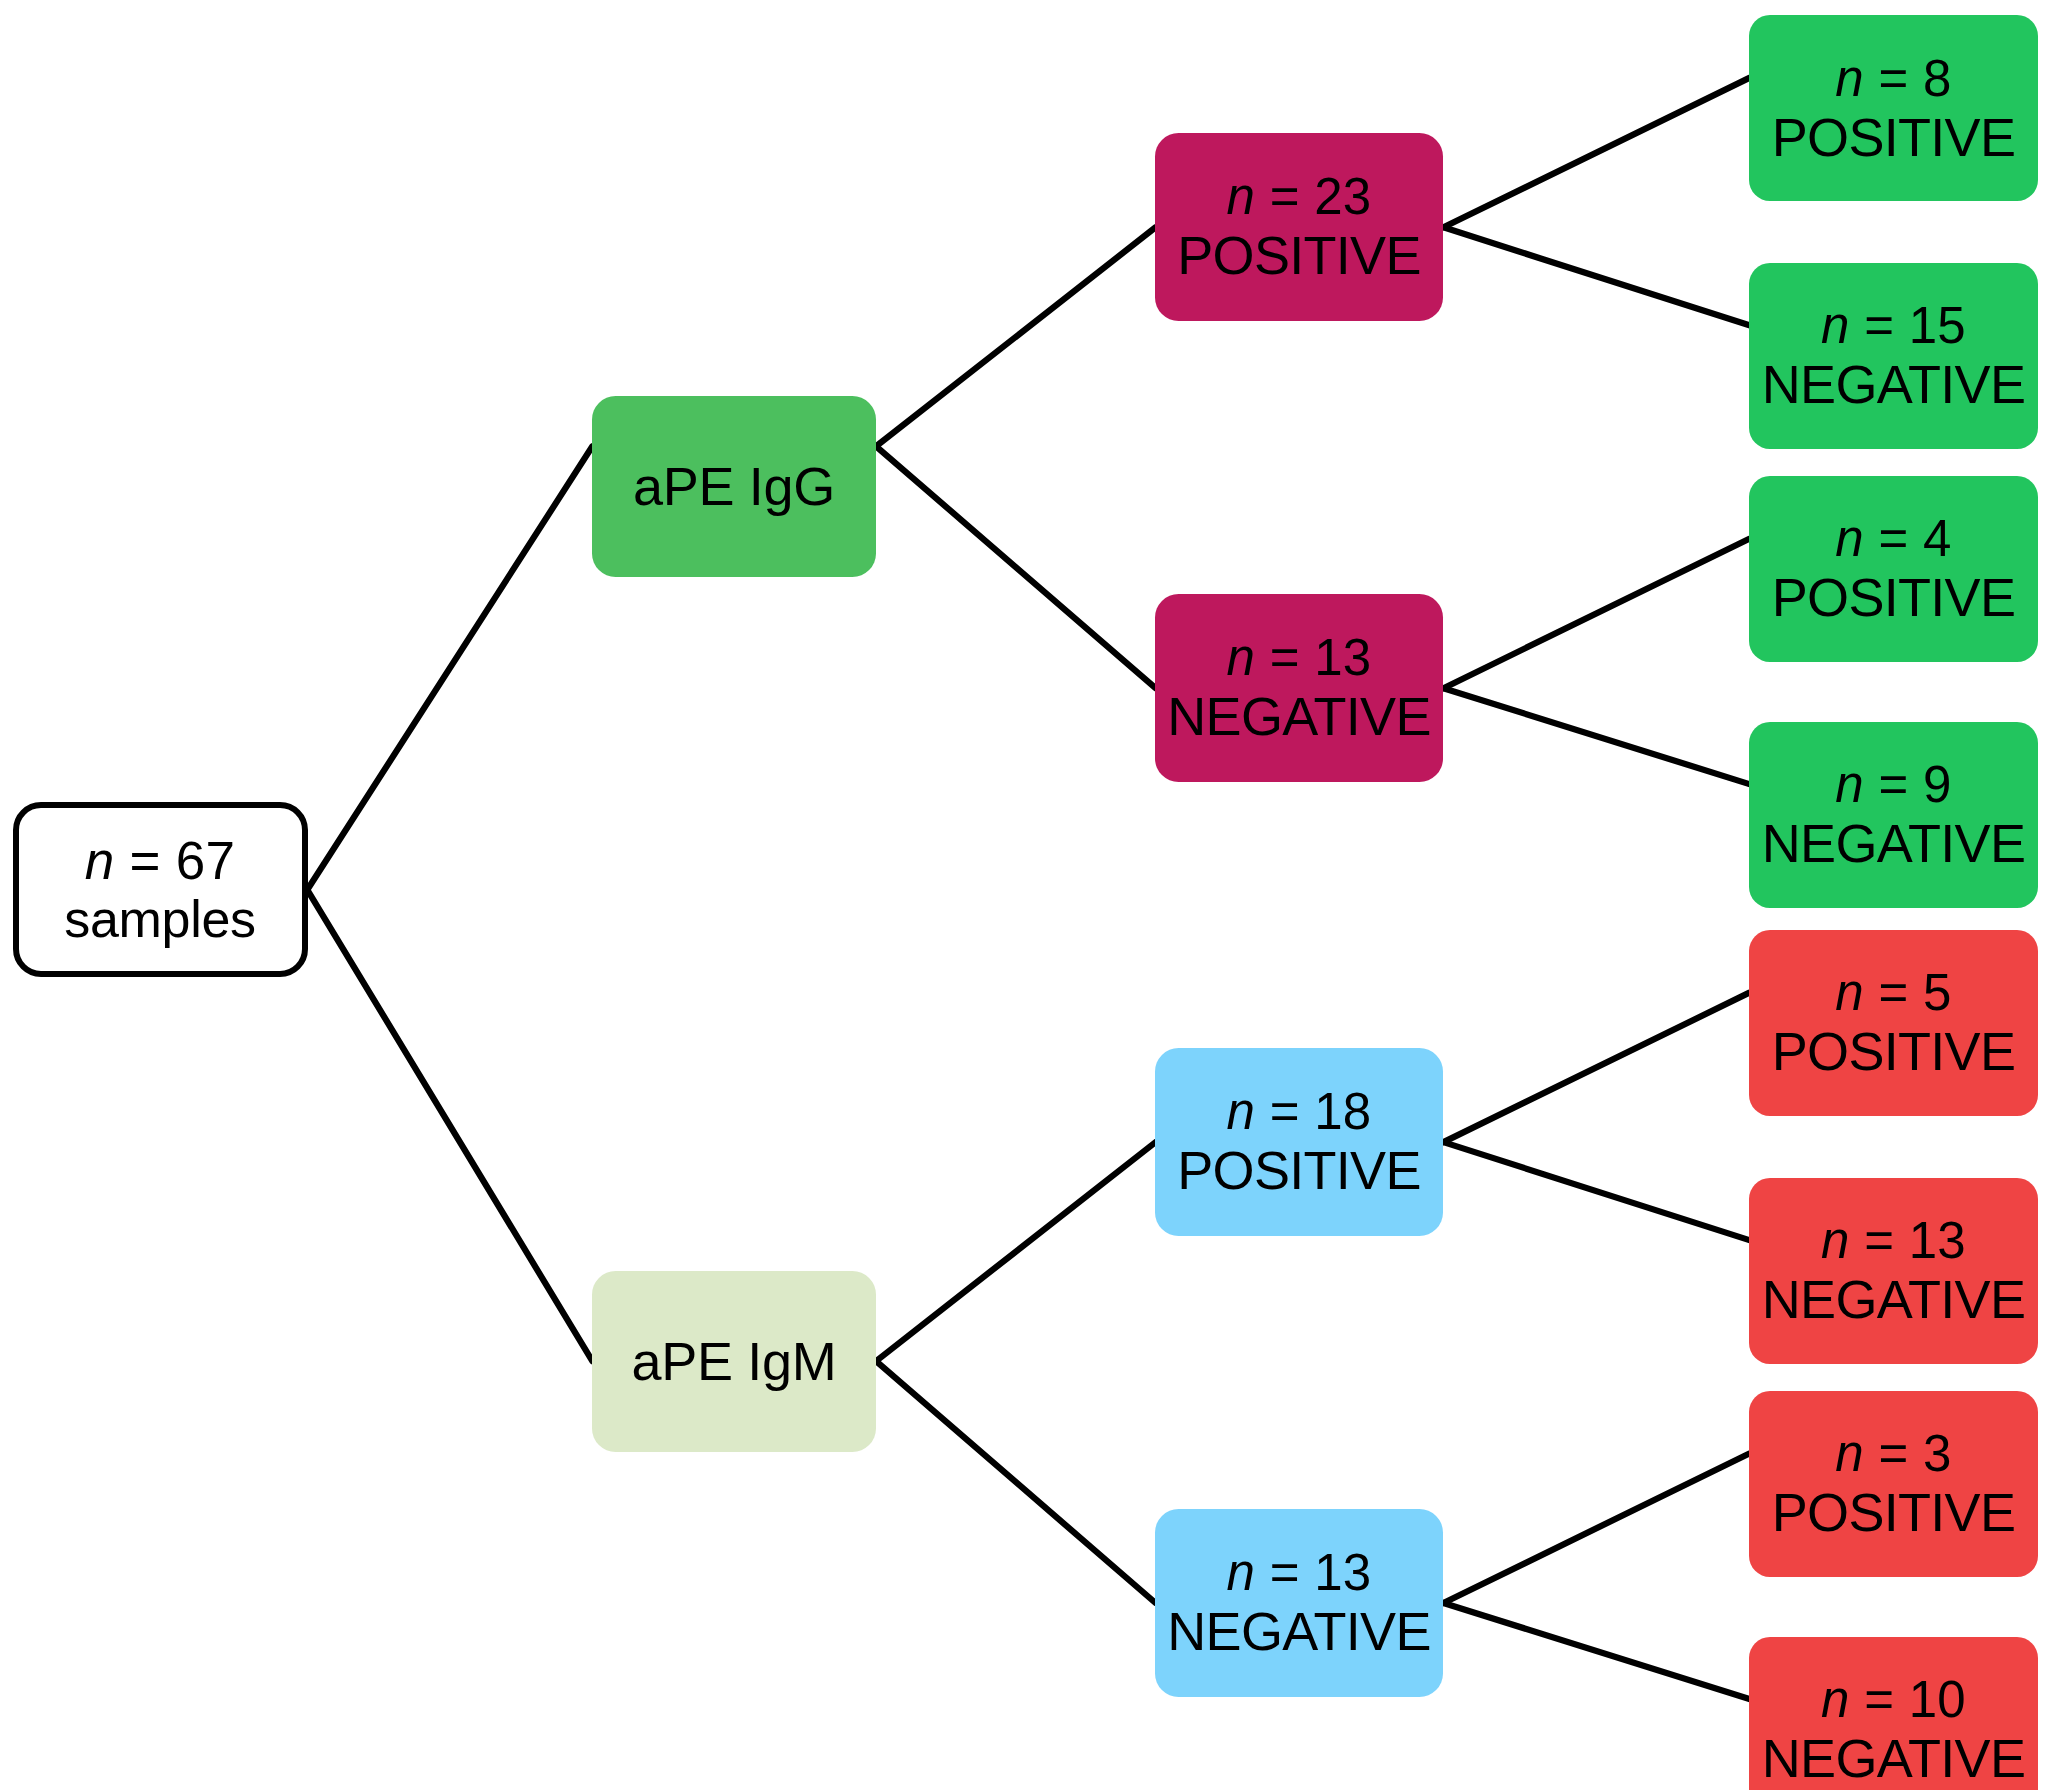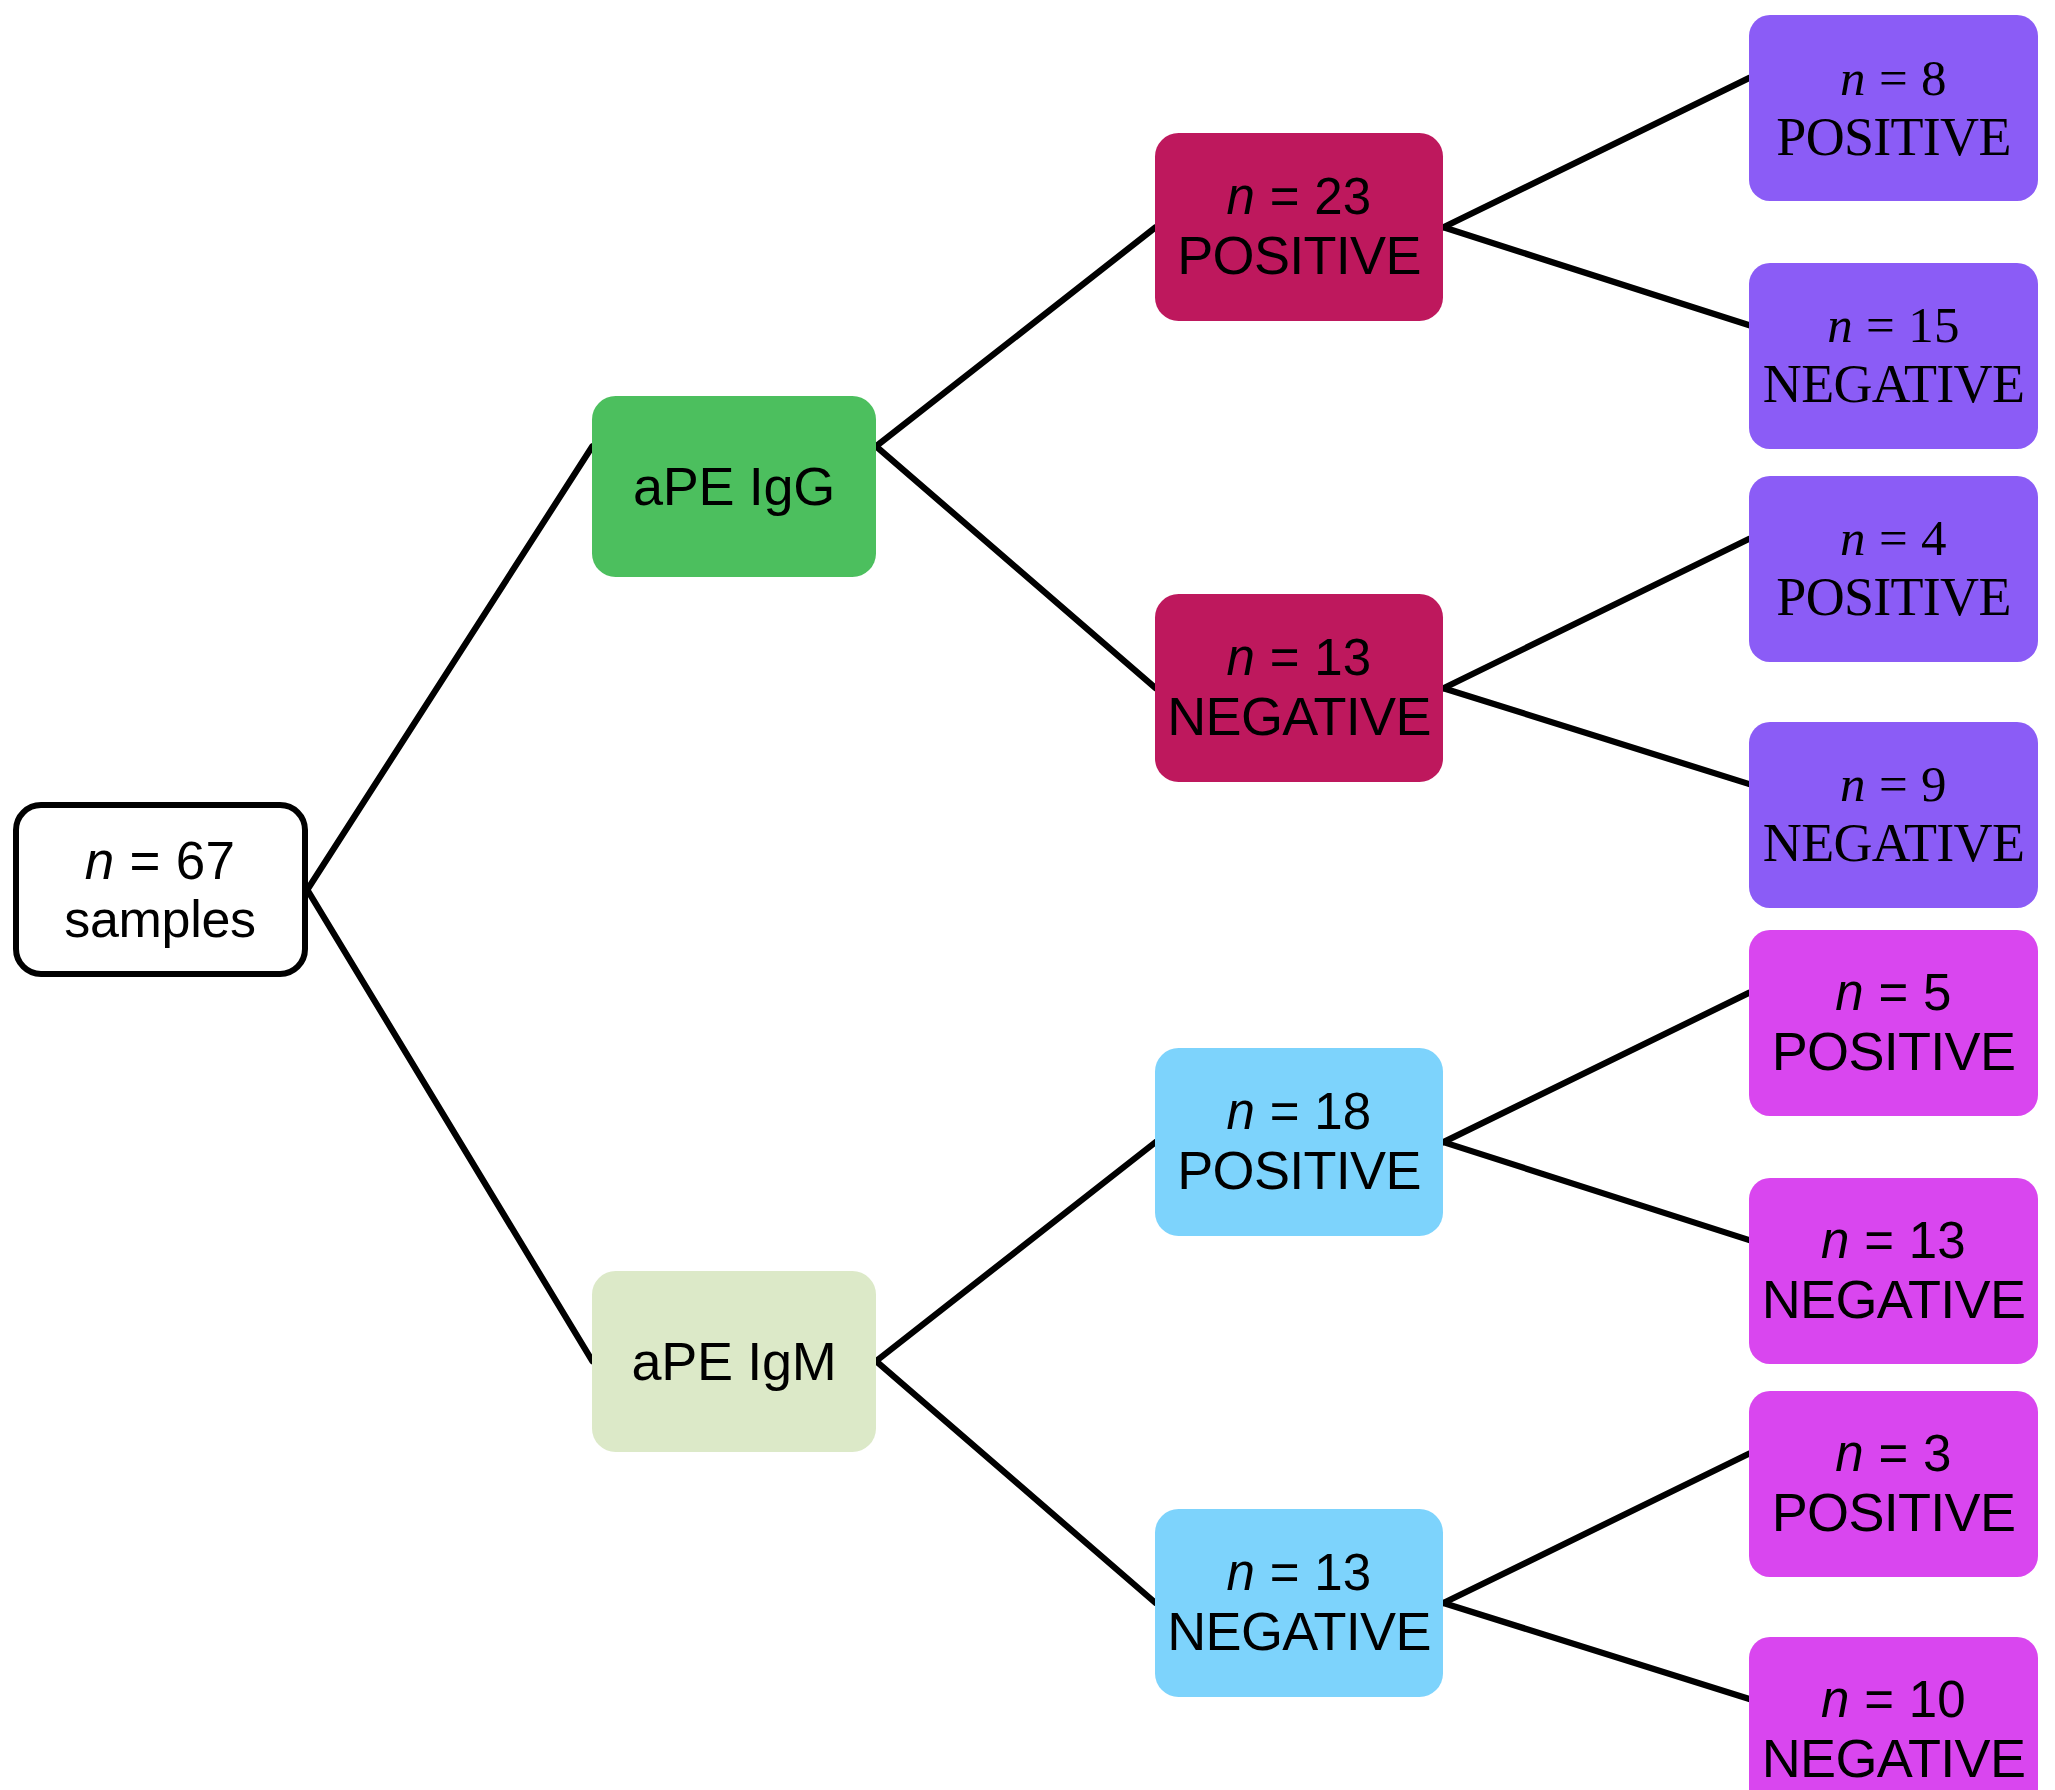--- a/index.html
+++ b/index.html
@@ -94,22 +94,22 @@
   .node.result.dark  { background: #be185d; }
   .node.result.light { background: #7dd3fc; }
 
   
   .node.leaf {
     left: 1749px;
     width: 289px;
     height: 186px;
     border-radius: 21px;
   }
-  .node.leaf.dark  { background: #8b5cf6; font-family: Liberation Serif, serif; }
-  .node.leaf.light { background: #d946ef; }
+  .node.leaf.dark  { background: #22c55e; }
+  .node.leaf.light { background: #ef4444; }
 </style>
 </head>
 <body>
 
 <div id="canvas">
 
   <svg id="edges" viewBox="0 0 2957 2575" preserveAspectRatio="none">
     <g stroke="#000000" stroke-width="9" fill="none" stroke-linecap="round">
 
       <line x1="442" y1="1280" x2="852" y2="642"></line>

